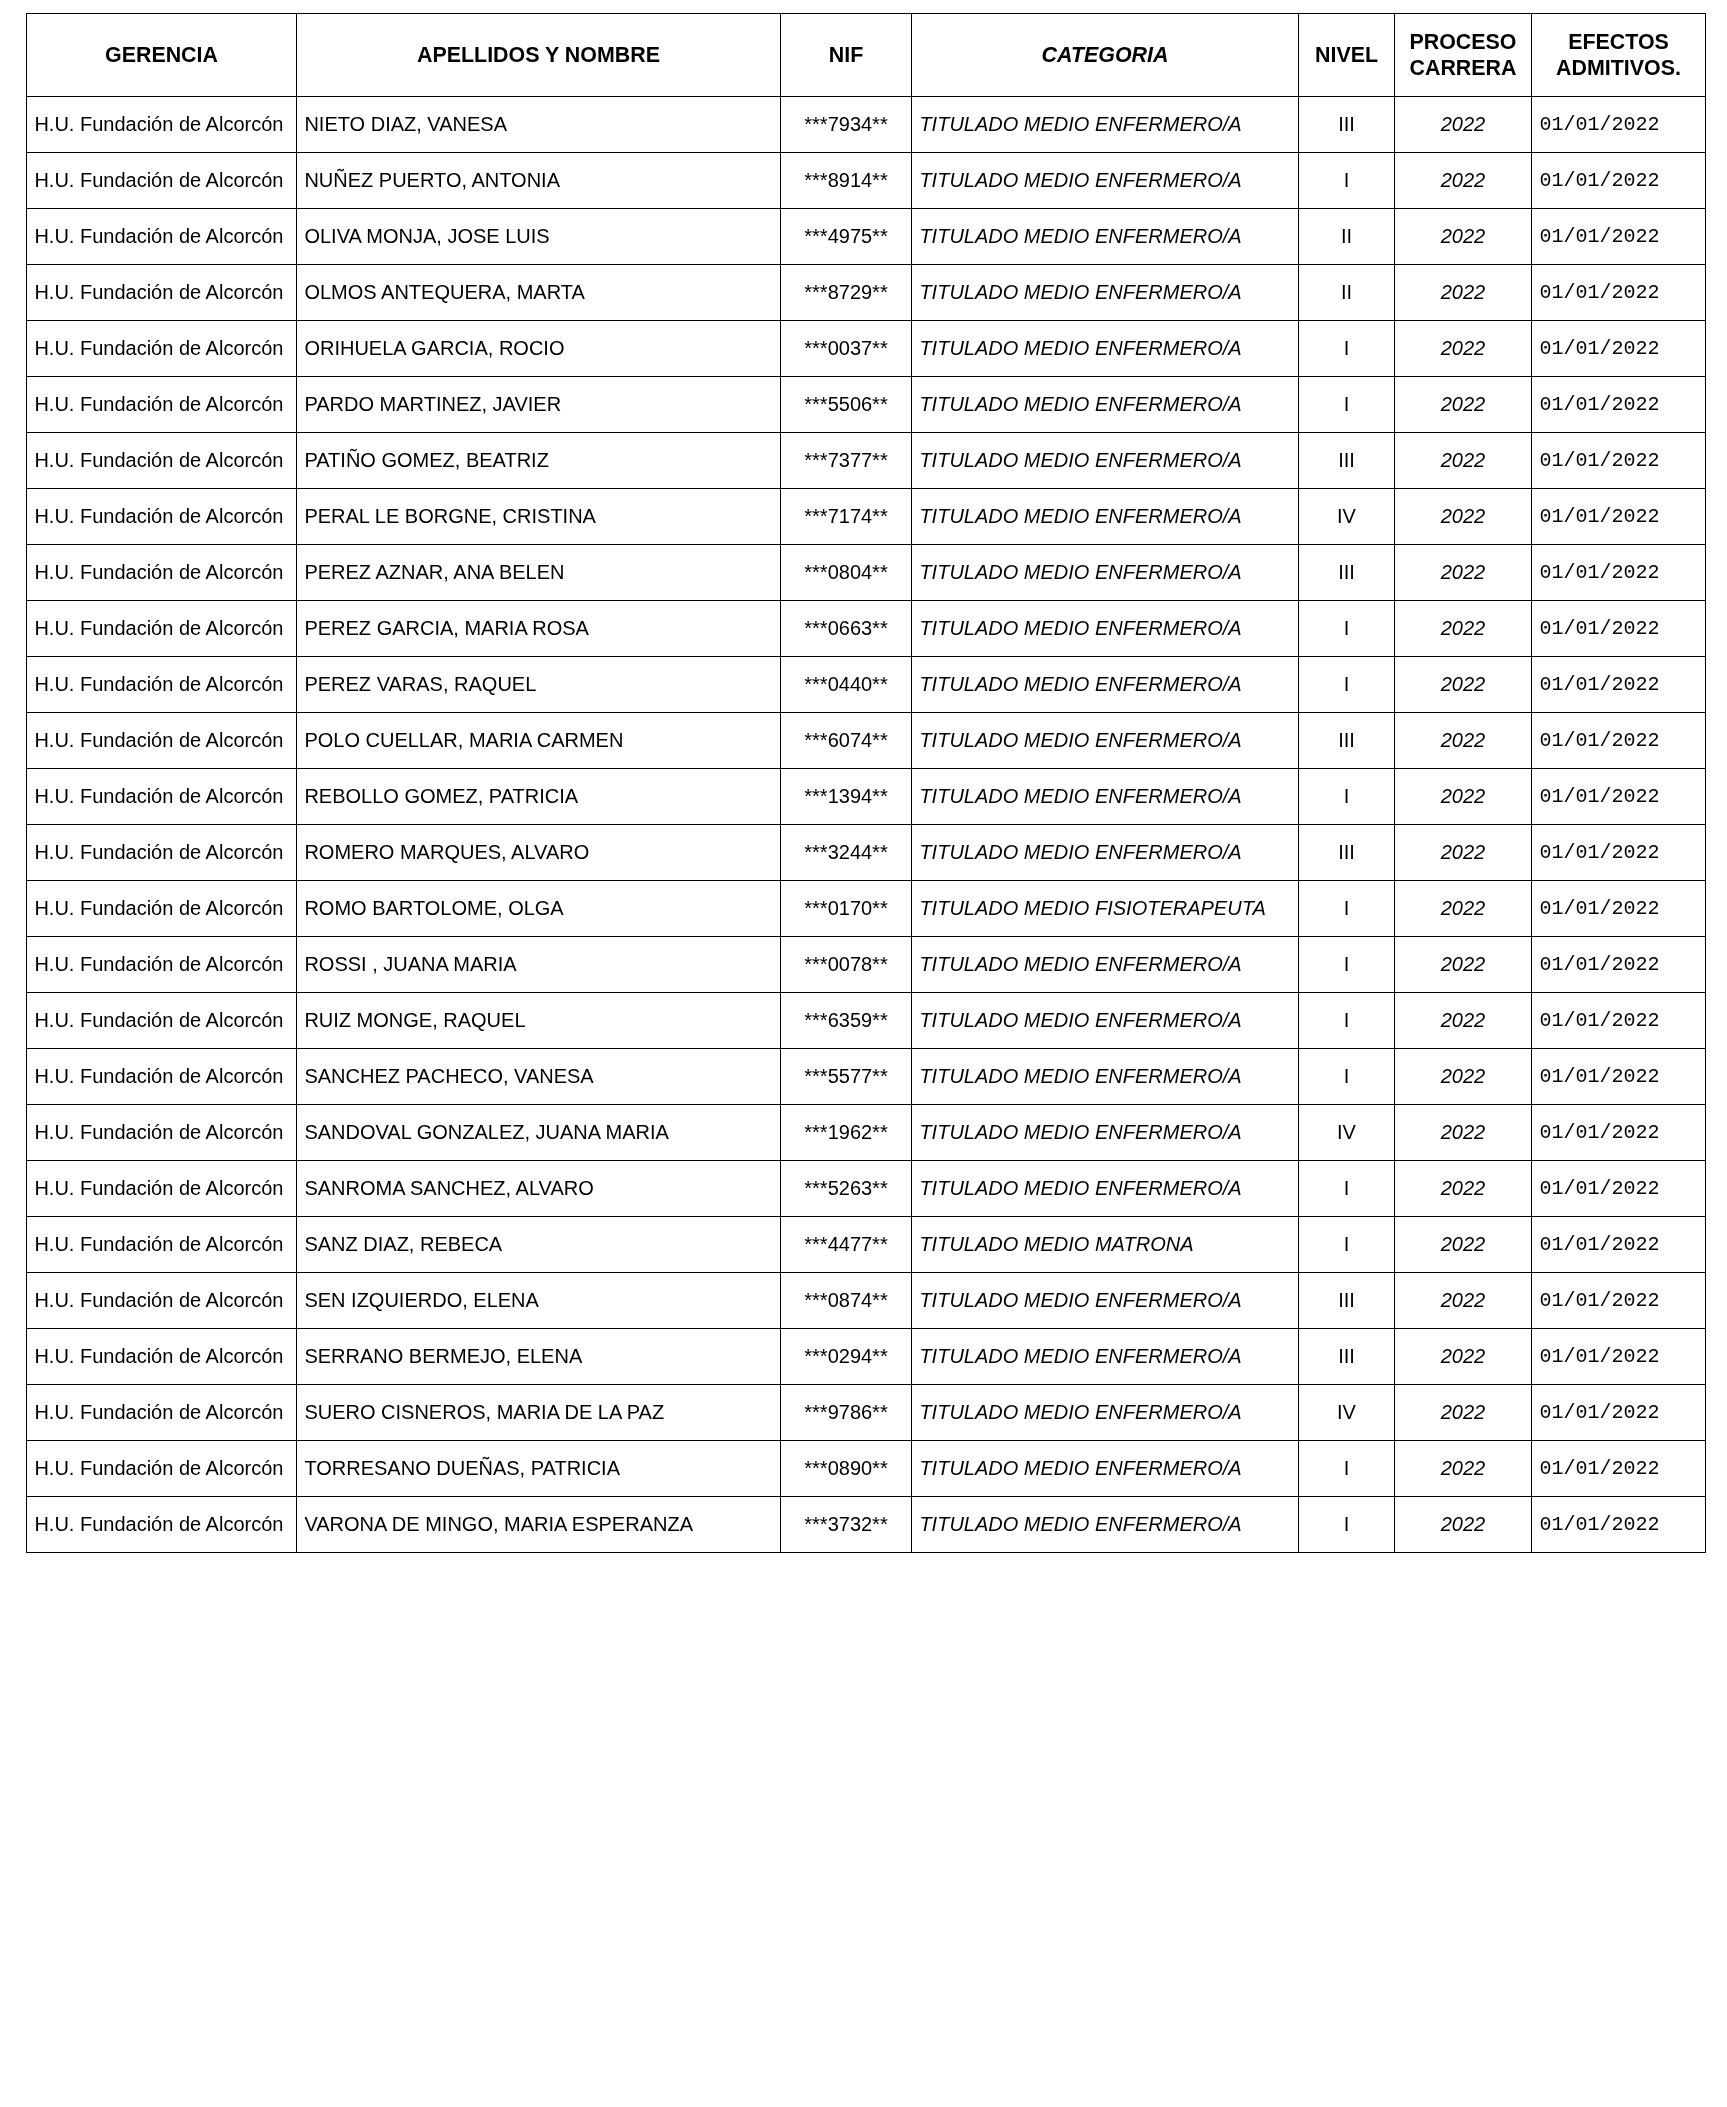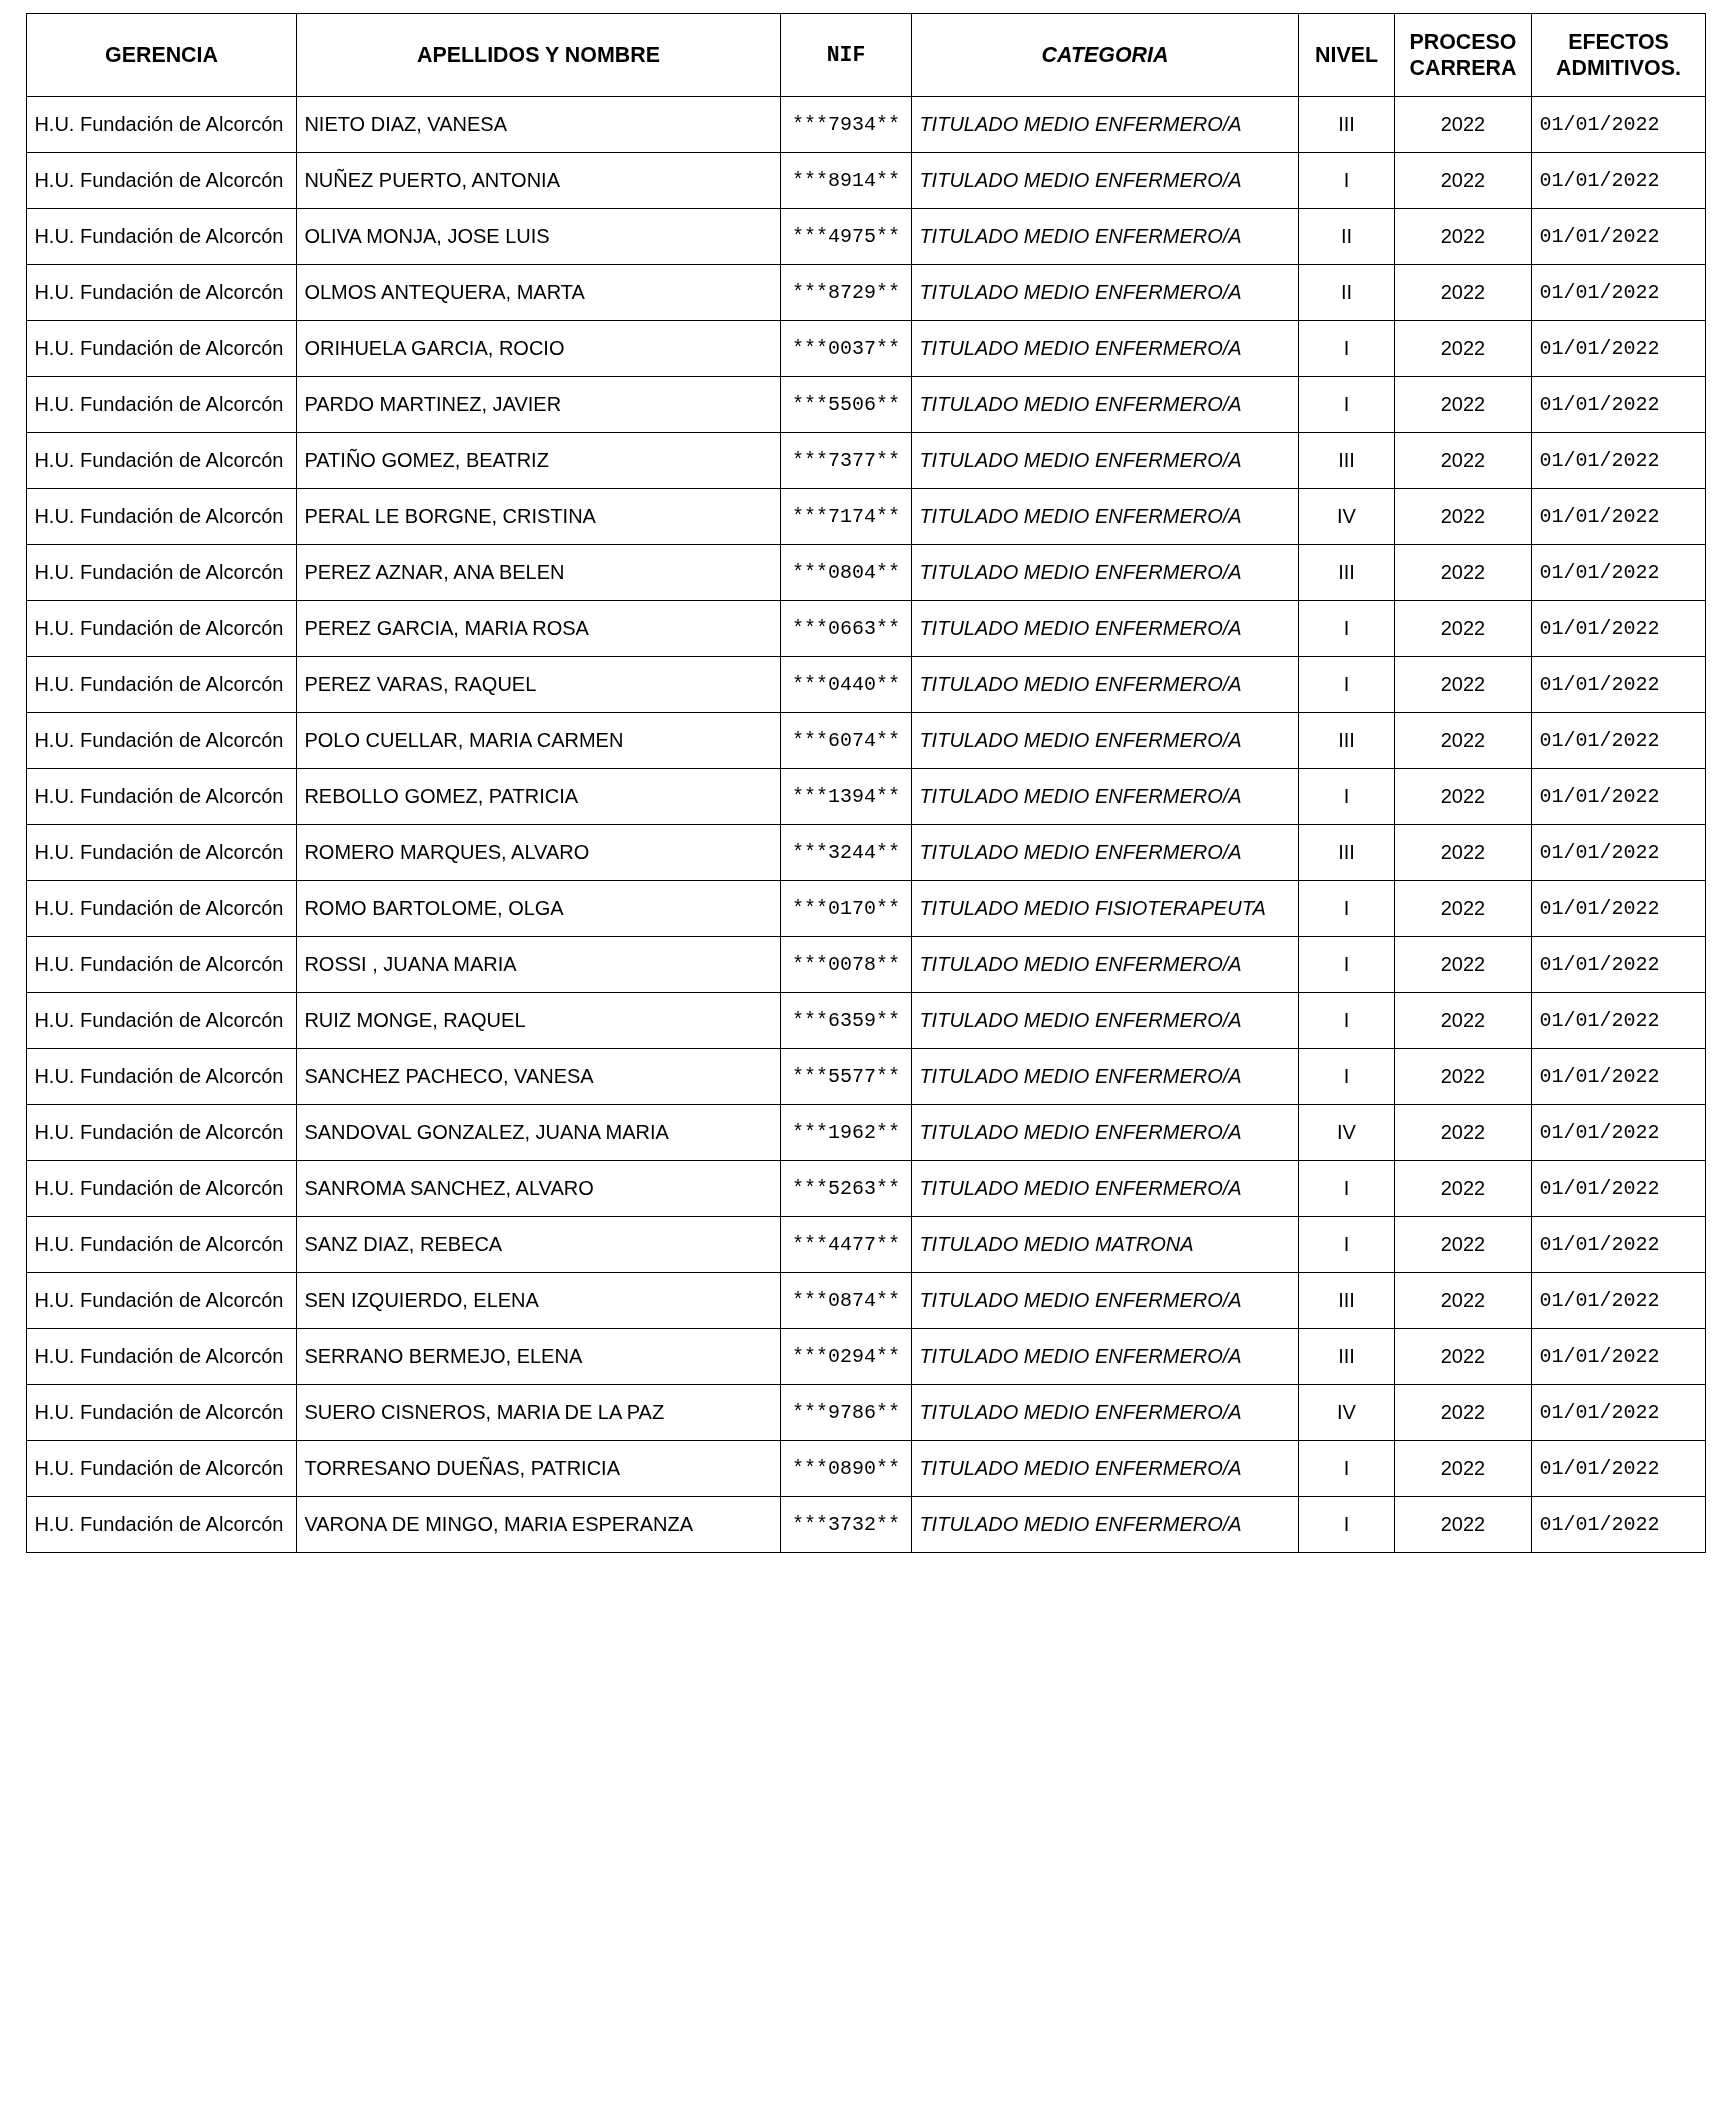--- a/index.html
+++ b/index.html
@@ -44,32 +44,32 @@
   table.roster td {
     font-size: 20px;
     font-weight: normal;
     height: 56px;
     padding: 0 7.4px;
     white-space: nowrap;
   }
   
   .col-gerencia          { width: 270px; margin-left: 40px; }
   .col-nombre            { width: 484px; }
-  .col-nif               { width: 131px; font-family: Liberation Mono, monospace; }
+  .col-nif               { width: 131px; }
   .col-categoria         { width: 387px; font-style: italic; }
   .col-nivel             { width: 96px; }
   .col-proceso-carrera   { width: 137px; }
   .col-efectos-admitivos { width: 174px; }
   
   td.col-gerencia          { text-align: left; padding-left: 14.7px; }
   td.col-nombre            { text-align: left; padding-left: 17.7px; }
   td.col-nif               { text-align: center; }
   td.col-categoria         { text-align: left; padding-left: 16px; }
   td.col-nivel             { text-align: center; }
-  td.col-proceso-carrera   { text-align: center; }
+  td.col-proceso-carrera   { text-align: center; font-style: italic; }
   td.col-efectos-admitivos { text-align: left; font-family: Liberation Mono, monospace; }
 </style>
 </head>
 <body>
 
 <div class="page">
   <table class="roster">
     <thead>
       <tr>
           <th class="col-gerencia">GERENCIA</th>

